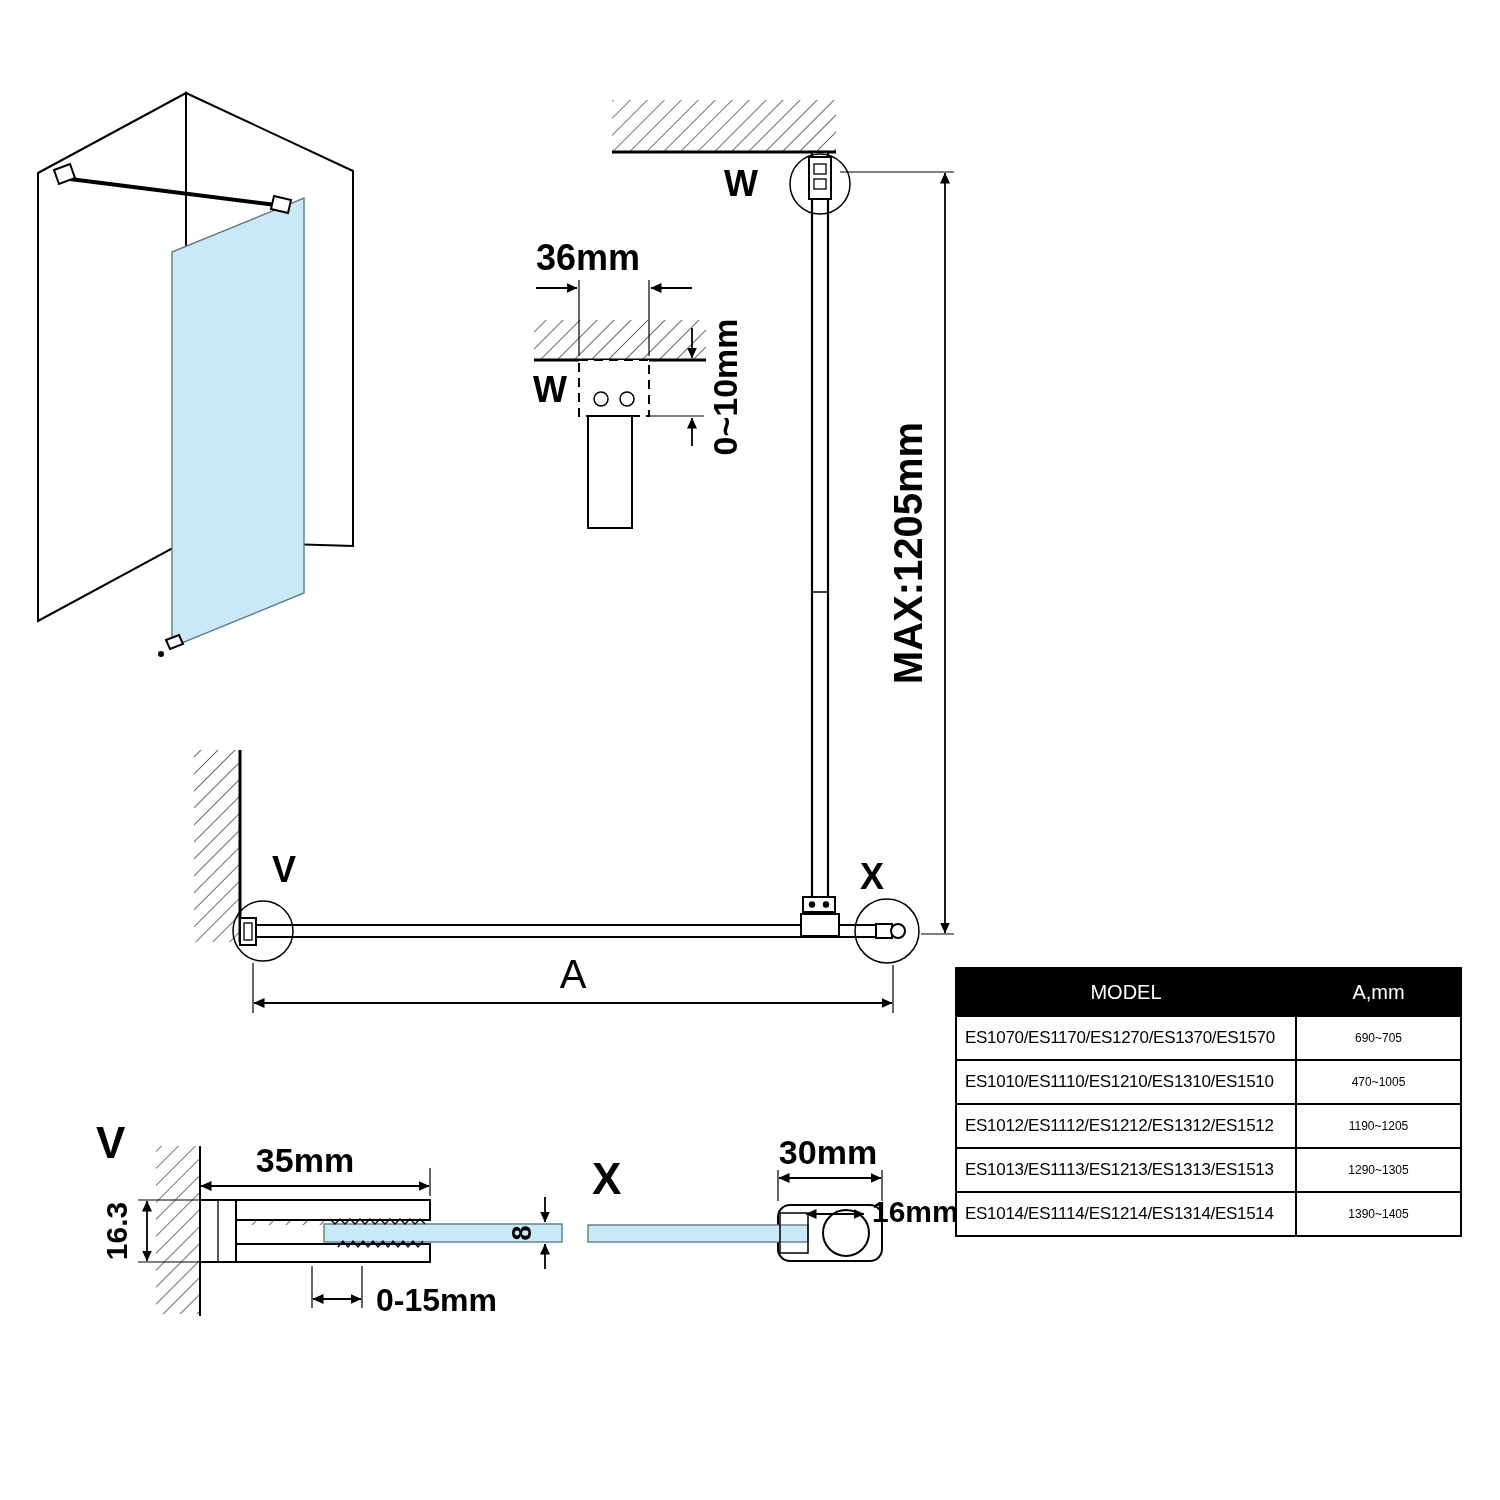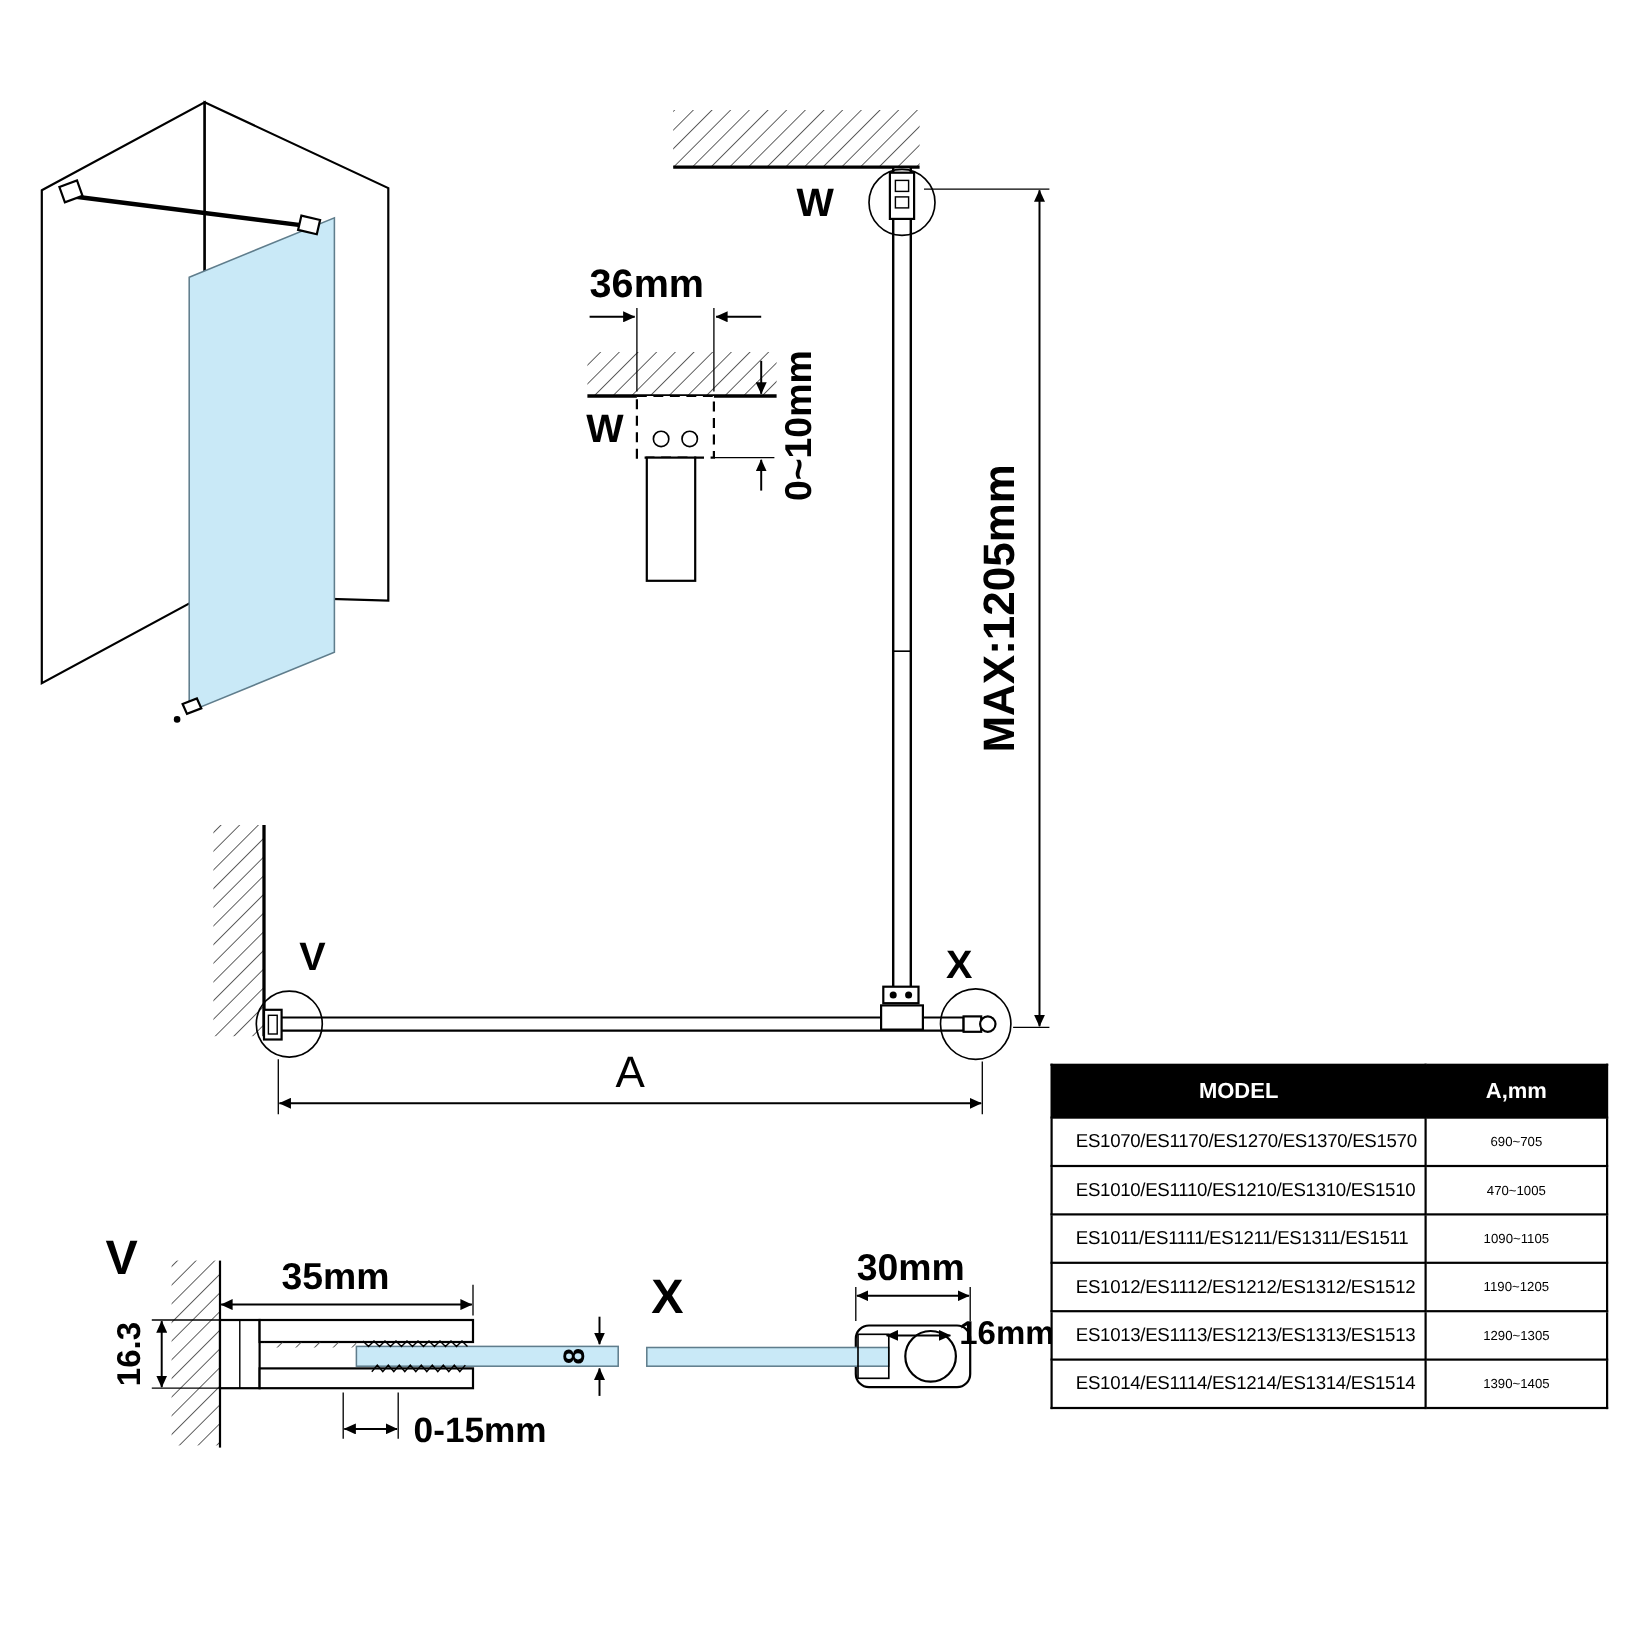--- a/index.html
+++ b/index.html
@@ -18,28 +18,28 @@
   .s13 { stroke:#000; stroke-width:1.3; fill:none; }
   .s3  { stroke:#000; stroke-width:3;   fill:none; }
   .ext { stroke:#000; stroke-width:1.2; fill:none; }
   .dim { stroke:#000; stroke-width:1.8; fill:none; }
   .glass { fill:#c9e9f7; stroke:#5f7d8c; stroke-width:1.4; }
   .bold { font-weight:bold; }
   
   .model-table { position:absolute; left:955px; top:967px; width:507px; }
   .model-table table { width:100%; border-collapse:collapse; border:2px solid #000; table-layout:fixed; }
   .model-table th {
-    background:#000; color:#fff; font-size:20px; font-weight:bold;
+    background:#000; color:#fff; font-size:20px; font-weight:normal;
     height:48px; border:2px solid #000; text-align:center;
   }
   .model-table th.col-model { width:340px; }
   .model-table td {
     border:2px solid #000; height:44px; font-size:17px; color:#000; background:#fff;
   }
-  .model-table td.cell-model { text-align:left; padding-left:21px; letter-spacing:-0.3px; }
+  .model-table td.cell-model { text-align:left; padding-left:8px; letter-spacing:-0.3px; }
   .model-table td.cell-a { text-align:center; font-size:12px; }
 </style>
 </head>
 <body>
 
 <div class="canvas">
 
 <svg viewBox="0 0 1500 1500" width="1500" height="1500">
   <defs>
     <pattern id="hatch" width="12" height="12" patternUnits="userSpaceOnUse" patternTransform="rotate(45)">
@@ -213,24 +213,20 @@
 
       <tr>
           <td class="cell-model">ES1070/ES1170/ES1270/ES1370/ES1570</td>
           <td class="cell-a">690~705</td>
         </tr>
           <tr>
           <td class="cell-model">ES1010/ES1110/ES1210/ES1310/ES1510</td>
           <td class="cell-a">470~1005</td>
         </tr>
           <tr>
-          <td class="cell-model">ES1011/ES1111/ES1211/ES1311/ES1511</td>
-          <td class="cell-a">1090~1105</td>
-        </tr>
-          <tr>
           <td class="cell-model">ES1012/ES1112/ES1212/ES1312/ES1512</td>
           <td class="cell-a">1190~1205</td>
         </tr>
           <tr>
           <td class="cell-model">ES1013/ES1113/ES1213/ES1313/ES1513</td>
           <td class="cell-a">1290~1305</td>
         </tr>
           <tr>
           <td class="cell-model">ES1014/ES1114/ES1214/ES1314/ES1514</td>
           <td class="cell-a">1390~1405</td>

